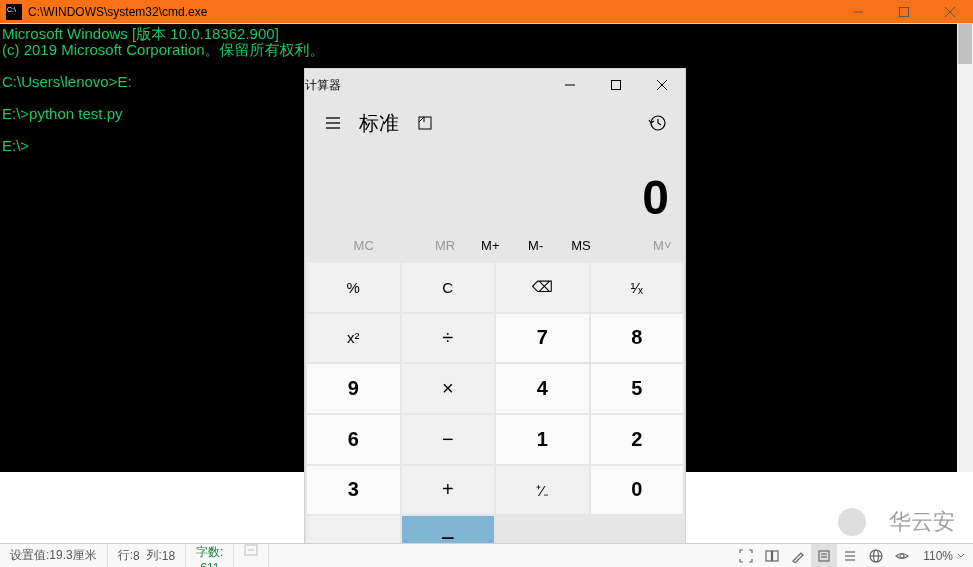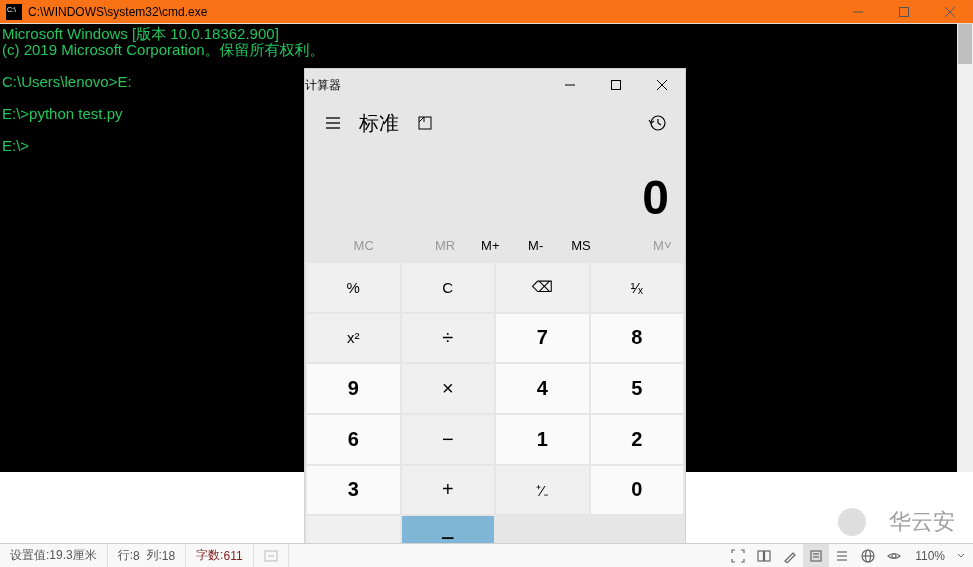--- a/index.html
+++ b/index.html
@@ -39,26 +39,26 @@
   .calc-grid { height: 306px; display:grid; grid-template-columns: repeat(4,1fr); grid-template-rows: repeat(6,1fr); gap:2px; padding:2px; background:#e6e6e6; }
   .calc-grid .key { display:flex; align-items:center; justify-content:center; font-size:16px; background:#f0f0f0; color:#000; }
   .calc-grid .key.fn { background:#f0f0f0; font-size:15px; }
   .calc-grid .key.num { background:#fafafa; font-size:20px; font-weight:600; }
   .calc-grid .key.op { background:#f0f0f0; font-size:20px; }
   .calc-grid .key.eq { background:#7fb6d6; font-size:24px; }
 
   
   .bottombar { position:absolute; left:0; bottom:0; width:100%; height:24px; background:#f8f8f8; border-top:1px solid #d0d0d0; display:flex; align-items:center; font-size:12px; color:#555; }
   .bottombar .seg { padding: 0 10px; border-right:1px solid #e0e0e0; height:100%; display:flex; align-items:center; }
-  .bottombar .seg.dim { color:#7f1d1d; }
+  .bottombar .seg.dim { color:#15803d;flex-direction:column; }
   .bottombar .flex { flex:1; }
   .bottombar .tbtn { width:26px; height:24px; display:flex; align-items:center; justify-content:center; }
   .bottombar .tbtn svg { width:14px; height:14px; stroke:#666; stroke-width:1.2; fill:none; }
   .bottombar .tbtn.active { background:#e0e0e0; }
-  .bottombar .zoom { padding:0 8px; display:flex; align-items:center; gap:12px; }
+  .bottombar .zoom { padding:0 8px; display:flex; align-items:center; gap:4px; }
 
   .paper-strip { position:absolute; left:78px; bottom:24px; right:0; height:24px; background:#fff; }
 
   
   .watermark { position:absolute; right:18px; bottom:30px; font-size:22px; color:#888; opacity:.8; display:flex; align-items:center; gap:23px; pointer-events:none;}
   .watermark .wicon { width:28px; height:28px; border-radius:50%; background:#bbb; opacity:.6; }
 </style>
 </head>
 <body>
 

